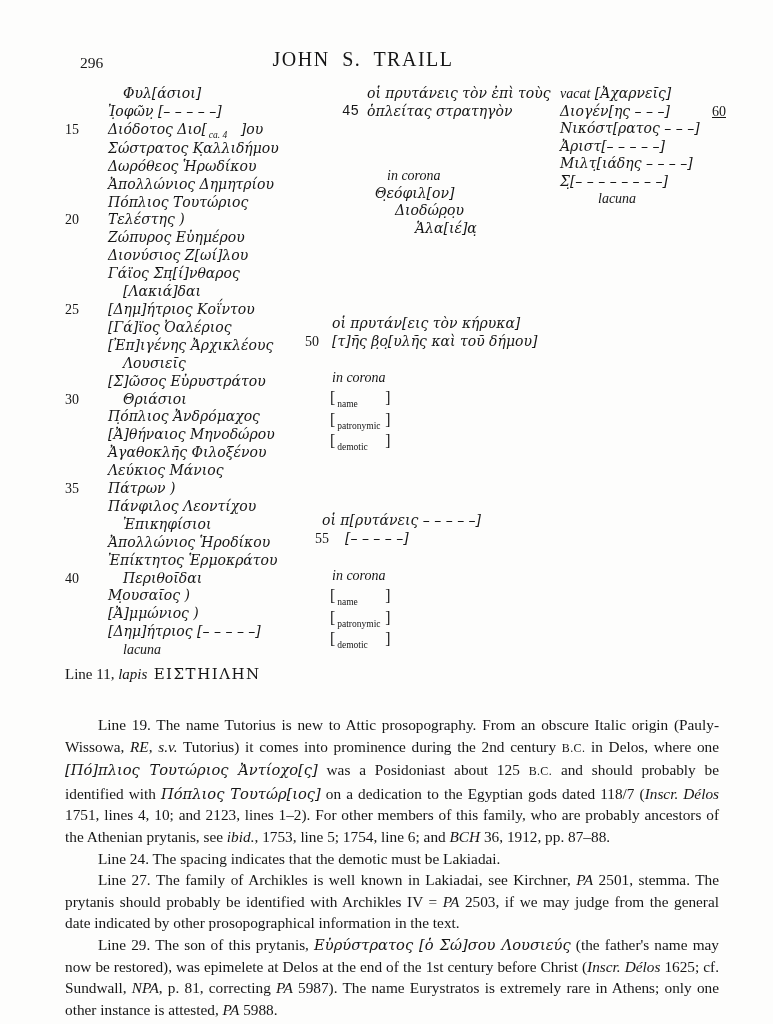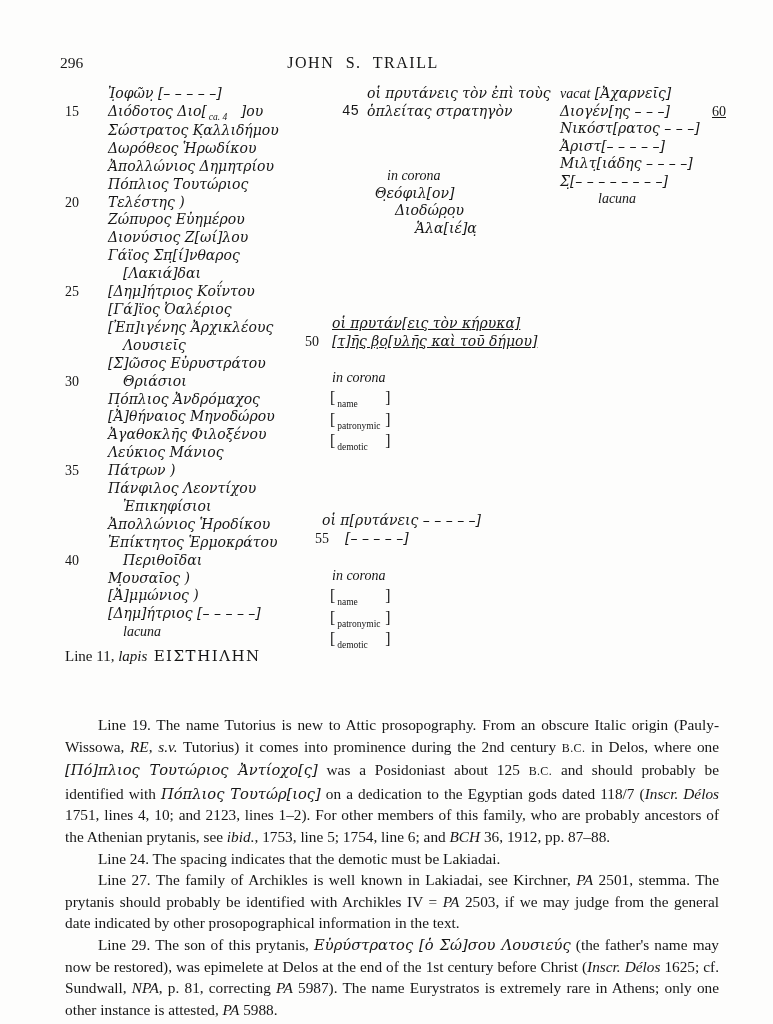--- a/index.html
+++ b/index.html
@@ -1,36 +1,36 @@
 <!DOCTYPE html>
 <html><head>
 <meta charset="utf-8">
 <style>
   html,body{margin:0;padding:0;background:#e8e8e8;}
   .page{position:relative;width:773px;height:1024px;background:#fdfdfc;color:#161616;overflow:hidden;
         font-family:"Liberation Serif",serif;}
   
-  .pagenum{position:absolute;top:54px;left:60px;font-size:15.5px;}
-  .runhead{position:absolute;top:54px;left:0;width:726px;text-align:center;font-size:16px;
+  .pagenum{position:absolute;top:54px;left:80px;font-size:15.5px;}
+  .runhead{position:absolute;top:48px;left:0;width:726px;text-align:center;font-size:20px;
            letter-spacing:1.5px;word-spacing:6px;}
   
   .col{position:absolute;top:85px;}
   .col-left{left:65px;width:262px;}
   .col-mid{left:305px;width:238px;height:620px;}
   .col-right{left:560px;width:212px;}
   .line{position:relative;white-space:nowrap;font-size:14px;line-height:17.9px;}
   .col-mid .line,.col-right .line{line-height:17.5px;}
   .num{position:absolute;left:0;top:0;font-size:14px;font-family:"Liberation Serif",serif;font-style:normal;}
   .rnum{position:absolute;left:152px;top:0;font-size:14px;text-decoration:underline;}
   .txt{display:block;}
   .col-left .ind1{margin-left:43px;}
   .col-left .ind2{margin-left:58px;}
   
   .mblock{position:absolute;left:0;right:0;}
-  .b1{top:0;}  .c1{top:82px;}  .b2{top:230px;text-decoration:underline;}
+  .b1{top:0;}  .c1{top:82px;}  .b2{top:230px;}
   .c2{top:283px;} .b3{top:427px;} .c3{top:481px;}
   .b1 .num{left:37px;font-family:Liberation Mono, monospace;} .b1 .ind0{margin-left:62px;}
   .c1 .ind0{margin-left:82px;} .c1 .ind1{margin-left:70px;}
   .c1 .ind2{margin-left:90px;} .c1 .ind3{margin-left:110px;}
   .b2 .num{left:0;} .b2 .ind0{margin-left:27px;}
   .c2 .ind0,.c3 .ind0{margin-left:27px;}
   .c2 .ind1,.c3 .ind1{margin-left:25px;}
   .c2 .line,.c3 .line{line-height:20.4px;}
   .b3 .num{left:10px;} .b3 .ind0{margin-left:17px;} .b3 .ind1{margin-left:40px;}
   
@@ -64,20 +64,23 @@
 <div class="page">
 
   <span class="pagenum">296</span>
   <span class="runhead">JOHN S. TRAILL</span>
 
   <main>
 
     <div class="col col-left">
       <div>
           <div class="line">
+            <span class="txt ind2"><span class="g">Φυλ[άσιοι]</span></span>
+          </div>
+          <div class="line">
             <span class="txt ind1"><span class="g">Ἰ̣οφῶν̣ [– – – – –]</span></span>
           </div>
           <div class="line">
             <span class="num">15</span>
             <span class="txt ind1"><span class="g">Διόδοτος Διο[</span><span class="stack">
                 <span class="over i">ca. 4</span>
                 <span class="under"></span>
               </span><span class="g">]ου</span></span>
           </div>
           <div class="line">

